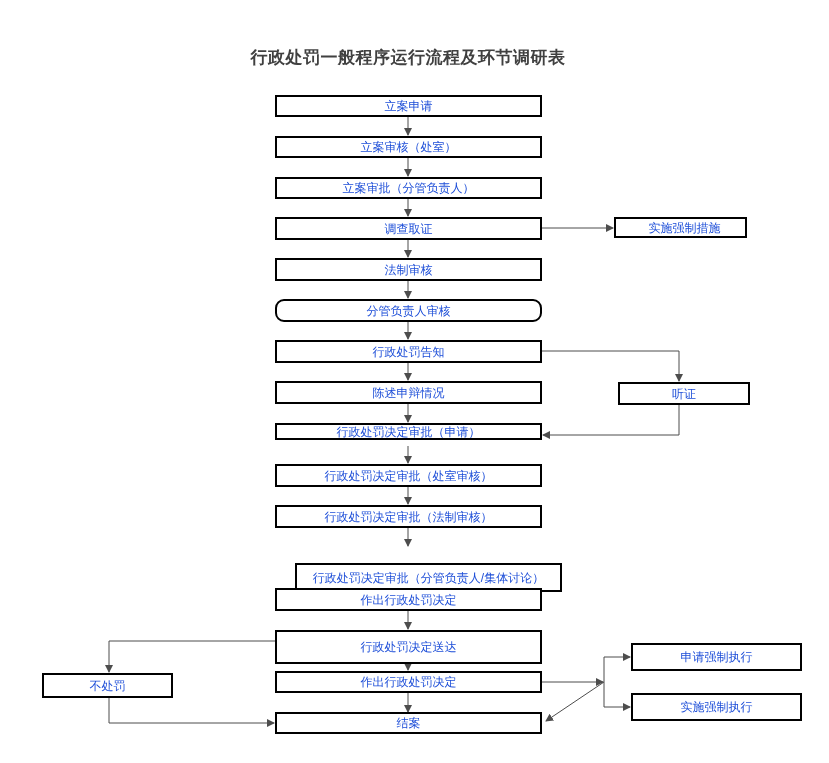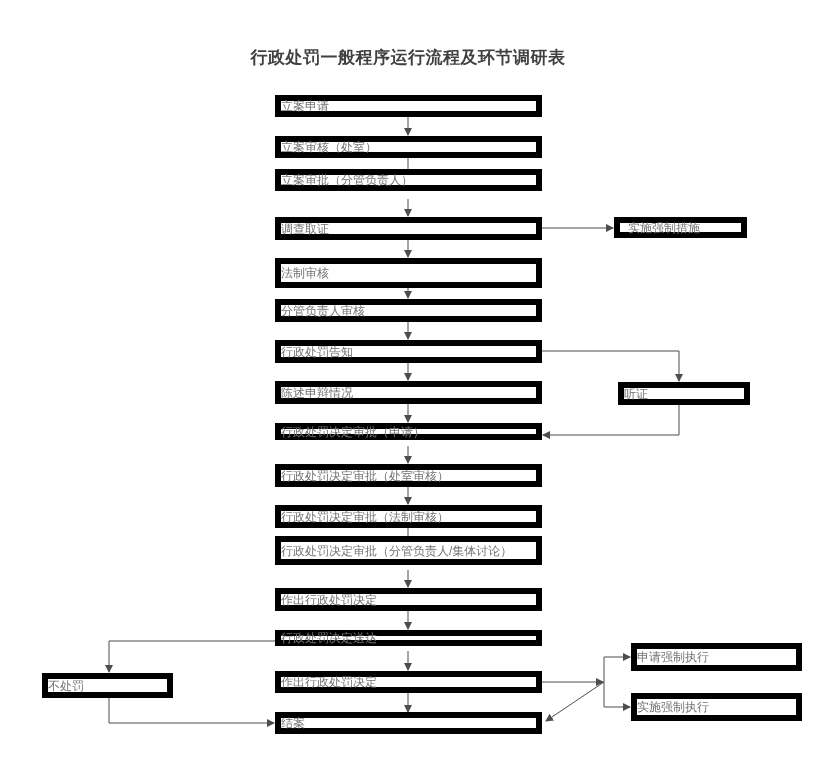--- a/index.html
+++ b/index.html
@@ -22,28 +22,28 @@
     width: 816px;
     text-align: center;
     font-size: 17px;
     font-weight: 600;
     letter-spacing: 0.5px;
     color: #404040;
   }
   .node {
     position: absolute;
     box-sizing: border-box;
-    border: 6px solid #000000;
+    border: 2px solid #000000;
     background: #ffffff;
     display: flex;
     align-items: center;
-    justify-content: flex-start;
+    justify-content: center;
     font-size: 12px;
     line-height: 1;
-    color: #737373;
+    color: #1d4ed8;
     white-space: nowrap;
   }
   
   .main-node { left: 275px; width: 267px; }
   svg.connectors {
     position: absolute;
     top: 0;
     left: 0;
     pointer-events: none;
   }
@@ -94,54 +94,54 @@
     <line x1="604" y1="707" x2="630" y2="707" marker-end="url(#arrow)"></line>
     <line x1="604" y1="682" x2="546" y2="721" marker-end="url(#arrow)"></line>
   </svg>
 
   <div class="node main-node" style="top:95px;height:22px;">
       <span>立案申请</span>
     </div>
   <div class="node main-node" style="top:136px;height:22px;">
       <span>立案审核（处室）</span>
     </div>
-  <div class="node main-node" style="top:169px;height:22px;">
+  <div class="node main-node" style="top:177px;height:22px;">
       <span>立案审批（分管负责人）</span>
     </div>
   <div class="node main-node" style="top:217px;height:23px;">
       <span>调查取证</span>
     </div>
-  <div class="node main-node" style="top:258px;height:30px;">
+  <div class="node main-node" style="top:258px;height:23px;">
       <span>法制审核</span>
     </div>
-  <div class="node main-node" style="top:299px;height:23px;">
+  <div class="node main-node" style="top:299px;height:23px;border-radius:9px;">
       <span>分管负责人审核</span>
     </div>
   <div class="node main-node" style="top:340px;height:23px;">
       <span>行政处罚告知</span>
     </div>
   <div class="node main-node" style="top:381px;height:23px;">
       <span>陈述申辩情况</span>
     </div>
   <div class="node main-node" style="top:423px;height:17px;">
       <span>行政处罚决定审批（申请）</span>
     </div>
   <div class="node main-node" style="top:464px;height:23px;">
       <span>行政处罚决定审批（处室审核）</span>
     </div>
   <div class="node main-node" style="top:505px;height:23px;">
       <span>行政处罚决定审批（法制审核）</span>
     </div>
-  <div class="node main-node" style="top:536px;height:29px;">
+  <div class="node main-node" style="top:563px;height:29px;margin-left:20px;">
       <span>行政处罚决定审批（分管负责人/集体讨论）</span>
     </div>
   <div class="node main-node" style="top:588px;height:23px;">
       <span>作出行政处罚决定</span>
     </div>
-  <div class="node main-node" style="top:630px;height:16px;">
+  <div class="node main-node" style="top:630px;height:34px;">
       <span>行政处罚决定送达</span>
     </div>
   <div class="node main-node" style="top:671px;height:22px;">
       <span>作出行政处罚决定</span>
     </div>
   <div class="node main-node" style="top:712px;height:22px;">
       <span>结案</span>
     </div>
 
   <div class="node" style="left:614px;top:217px;width:133px;height:21px;padding-left:8px;">

